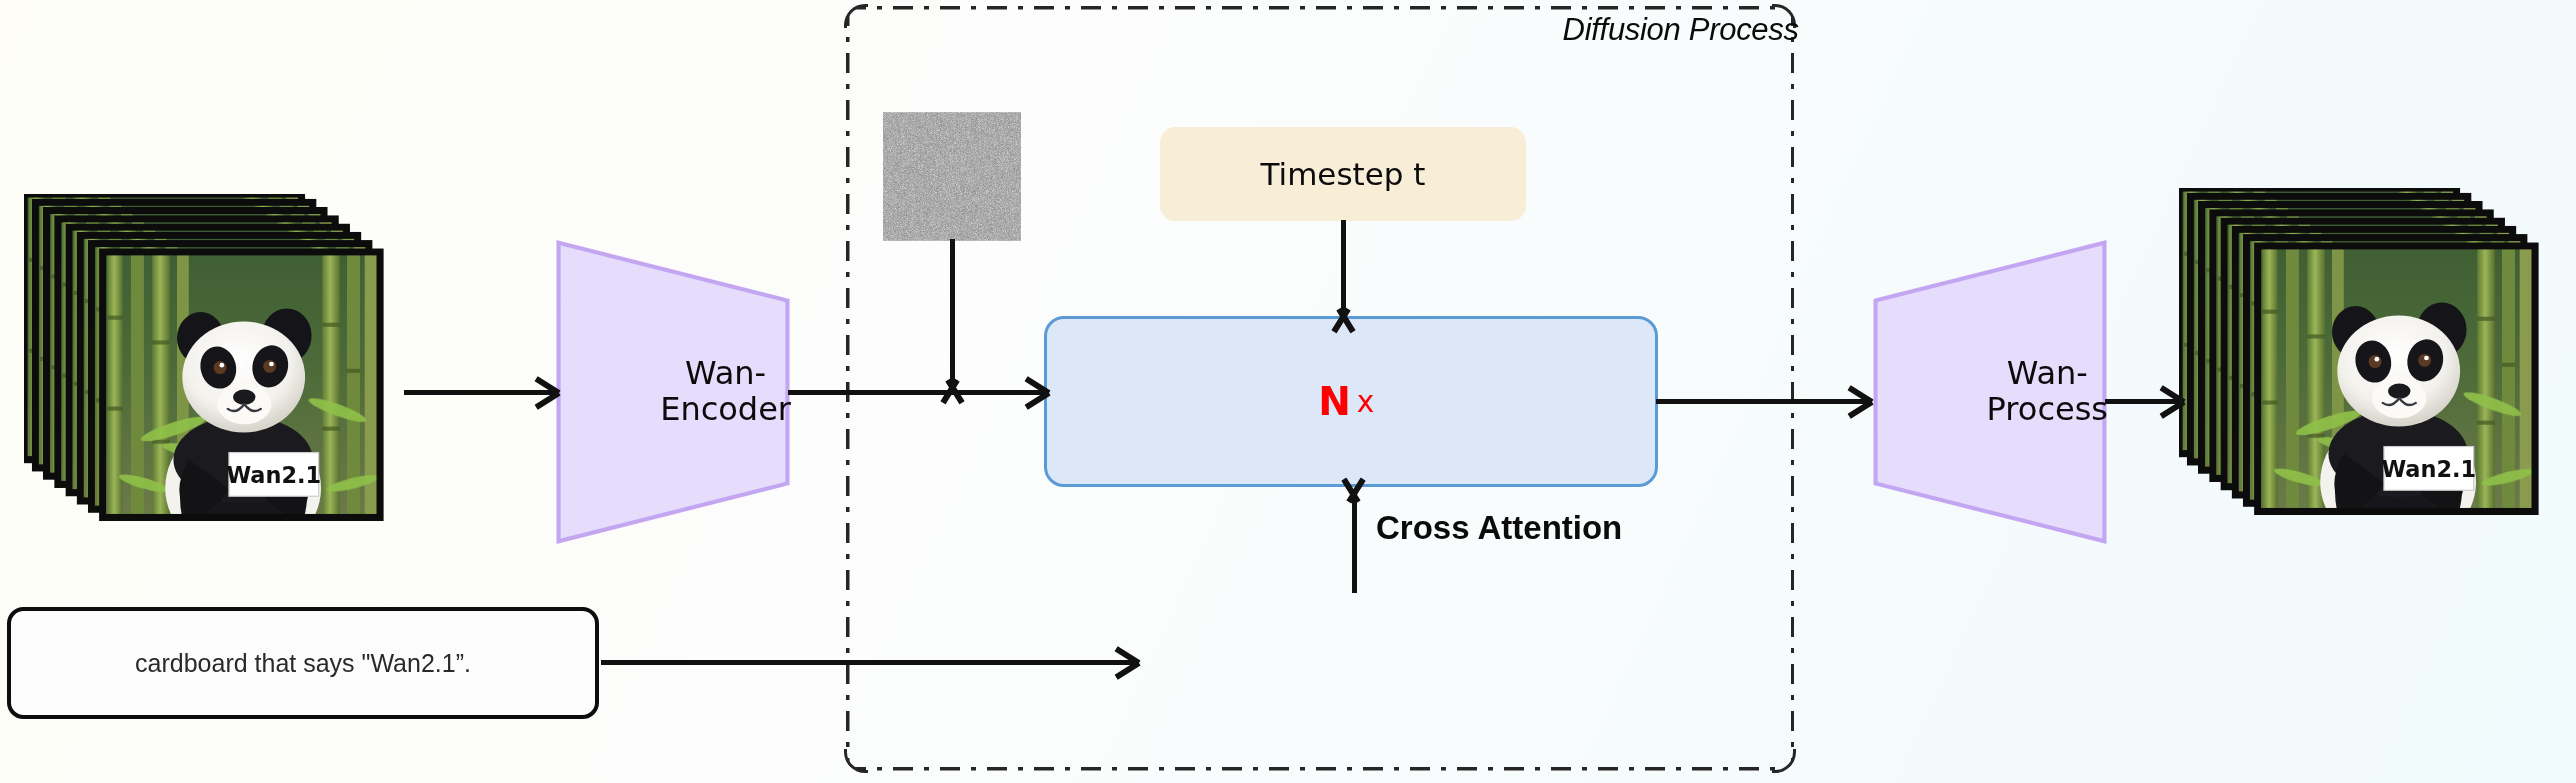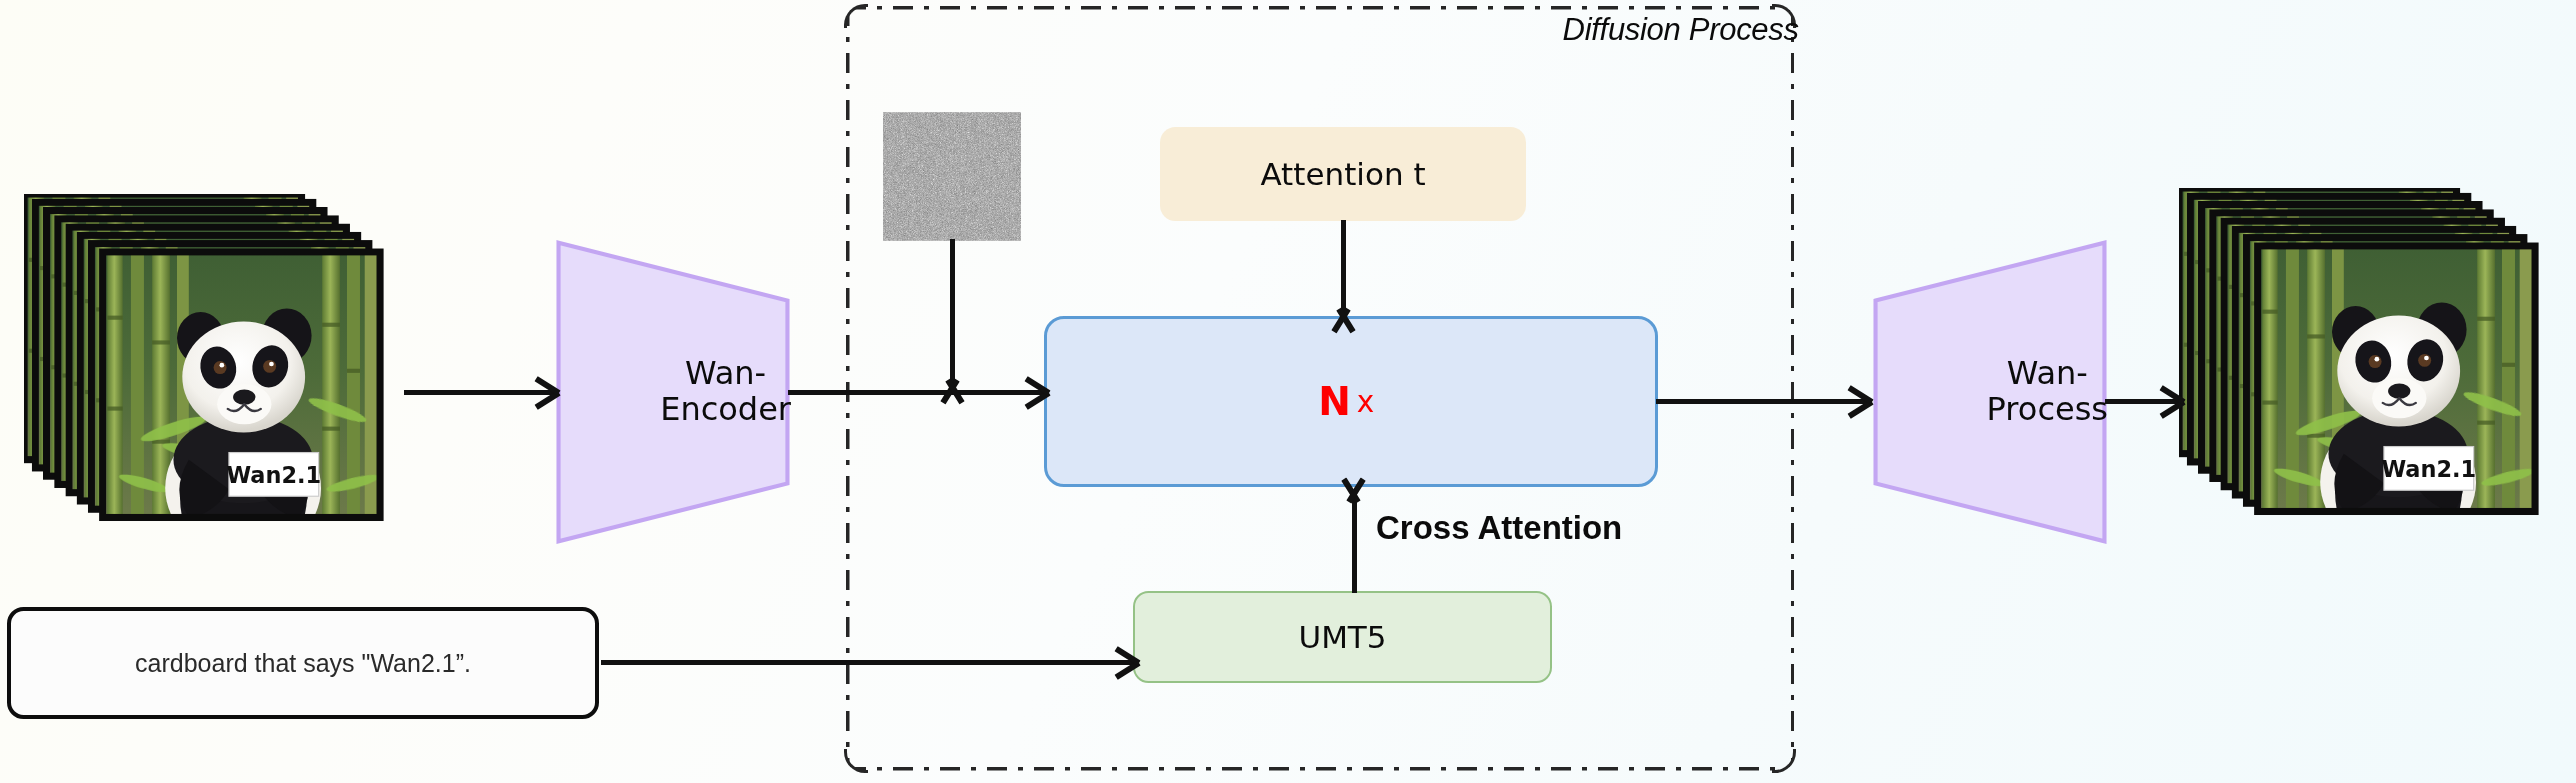--- a/index.html
+++ b/index.html
@@ -337,31 +337,28 @@
             <feFuncB type="linear" slope="1.5" intercept="-0.12"></feFuncB>
           </feComponentTransfer>
         </filter>
       </defs>
       <rect x="0" y="0" width="234" height="218" fill="#8c8c8c"></rect>
       <rect x="0" y="0" width="234" height="218" filter="url(#noiseFilter)" opacity="0.95"></rect>
     </svg>
   </div>
 
   <div id="timestep-box" class="rbox">
-    <span>Attention t</span>
+    <span>Timestep t</span>
   </div>
 
   <div id="dit-box" class="rbox">
     <span class="n">N</span>
     <span class="x">x</span>
   </div>
 
-  <div id="umt5-box" class="rbox">
-    <span>UMT5</span>
-  </div>
 
   <div class="cross-attn-label">Cross Attention</div>
 
   <div class="stack" id="stack-right">
     <svg width="378" height="366" viewBox="0 0 640 620">
       <use href="#pandaFrame" x="0" y="0"></use>
       <use href="#pandaFrame" x="19" y="14"></use>
       <use href="#pandaFrame" x="38" y="28"></use>
       <use href="#pandaFrame" x="57" y="42"></use>
       <use href="#pandaFrame" x="76" y="56"></use>

